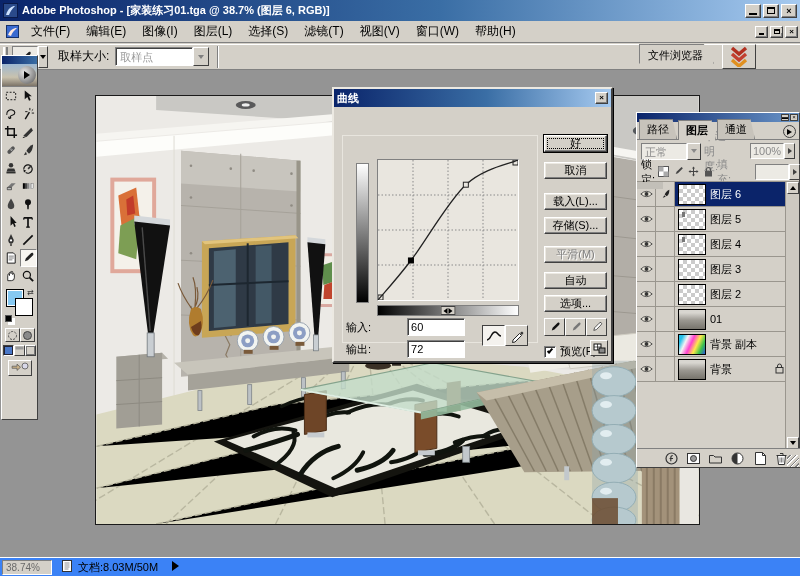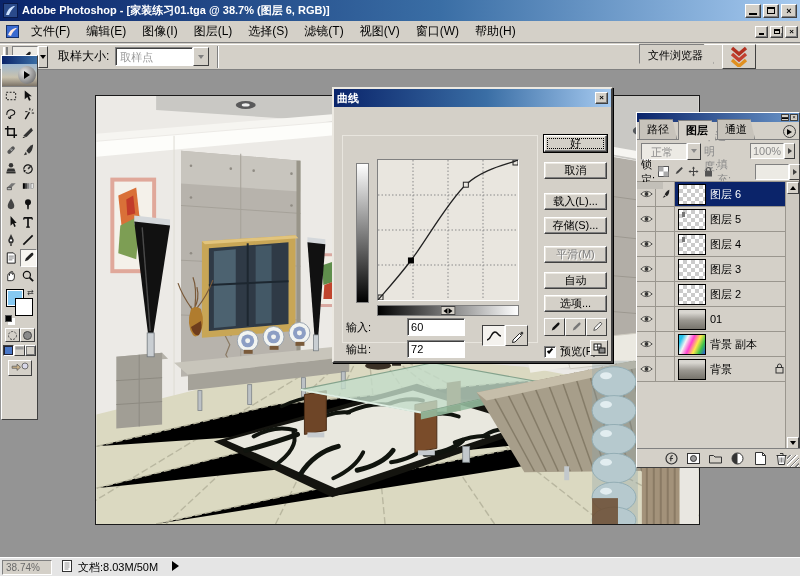--- a/index.html
+++ b/index.html
@@ -112,21 +112,21 @@
     border:1px solid; border-color:#fff #404040 #404040 #fff; z-index:10; }
   .pal-title { height:9px; background:linear-gradient(90deg,#0a246a,#6a95c8); display:flex; justify-content:flex-end; align-items:center; gap:1px; padding:0 1px; }
   .pbtn { width:8px; height:7px; background:#d4d0c8; border:1px solid #404040; font-size:6px; line-height:5px; text-align:center; }
   .pal-tabs { height:18px; display:flex; align-items:flex-end; border-bottom:1px solid #808080; padding-left:2px; position:relative; }
   .ptab { padding:2px 7px; font-size:11px; border:1px solid #808080; border-bottom:none; background:#c7c3bb; margin-right:1px; clip-path:polygon(0 0,88% 0,100% 100%,0 100%); }
   .ptab.active { background:#d4d0c8; font-weight:bold; position:relative; top:1px; }
   .pal-menu { position:absolute; right:3px; top:3px; width:13px; height:13px; border-radius:50%; border:1px solid #404040; background:#d4d0c8; display:flex; align-items:center; justify-content:center; }
   .pal-menu .tri-r { width:0;height:0;border-top:3px solid transparent;border-bottom:3px solid transparent;border-left:5px solid #000; }
   .blend-row { height:22px; display:flex; align-items:center; padding:0 4px; gap:3px; }
   .blend-drop { display:flex; height:17px; }
-  .blend-drop .dval { width:46px; background:#eceae4; border:1px solid; border-color:#808080 #fff #fff #808080; padding:1px 9px; color:#8a8a8a; }
+  .blend-drop .dval { width:46px; background:#eceae4; border:1px solid; border-color:#808080 #fff #fff #808080; padding:1px 3px; color:#8a8a8a; }
   .blend-drop .dbtn { width:14px; background:#d4d0c8; border:1px solid; border-color:#fff #404040 #404040 #fff; display:flex; align-items:center; justify-content:center; }
   .gray { color:#8a8a8a; }
   .pct-box { display:flex; height:16px;padding-left:21px; }
   .pct-box .dval { width:34px; background:#eceae4; border:1px solid; border-color:#808080 #fff #fff #808080; padding:1px 2px; color:#8a8a8a; }
   .pct-box .dbtn { width:11px; background:#d4d0c8; border:1px solid; border-color:#fff #404040 #404040 #fff; display:flex; align-items:center; justify-content:center; }
   .tri-r3 { width:0;height:0;border-top:3px solid transparent;border-bottom:3px solid transparent;border-left:4px solid #404040; }
   .lock-row { height:20px; display:flex; align-items:center; padding:0 4px; gap:3px; border-bottom:1px solid #9a968e; }
   .lockicons { display:flex; gap:4px; align-items:center; }
   .lockicons svg { width:11px; height:11px; }
   .llist { position:absolute; left:0; top:69px; width:150px; height:267px; background:#d4d0c8; }
@@ -146,21 +146,21 @@
   .scrollcol { position:absolute; right:0; top:69px; width:14px; height:267px; background:#cdc9c1; border-left:1px solid #9a968e; }
   .sarrow { position:absolute; left:1px; width:12px; height:12px; background:#d4d0c8; border:1px solid; border-color:#fff #404040 #404040 #fff; display:flex; align-items:center; justify-content:center; }
   .tri-up { width:0;height:0;border-left:3px solid transparent;border-right:3px solid transparent;border-bottom:4px solid #000; }
   .tri-dn { width:0;height:0;border-left:3px solid transparent;border-right:3px solid transparent;border-top:4px solid #000; }
   .pal-bottom { position:absolute; left:0; bottom:0; width:164px; height:19px; border-top:1px solid #808080; display:flex; align-items:center; gap:9px; padding:0 6px 0 28px; background:#d4d0c8; }
   .pal-bottom svg { width:13px; height:13px; }
   .gripcorner { position:absolute; right:0; bottom:0; width:12px; height:12px;
     background:repeating-linear-gradient(135deg,transparent 0 2px,#808080 2px 3px,#fff 3px 4px); }
 
   
-  .statusbar { position:absolute; left:0; top:557px; width:800px; height:19px; background:#e5e5e5; border-top:1px solid #fff; display:flex; align-items:center; }
+  .statusbar { position:absolute; left:0; top:557px; width:800px; height:19px; background:#3b82f6; border-top:1px solid #fff; display:flex; align-items:center; }
   .zoomfield { width:50px; height:15px; margin-left:2px; background:#d4d0c8; border:1px solid; border-color:#808080 #fff #fff #808080; padding:1px 3px; color:#6a6a6a; font-size:10px; }
   .sb-icon { margin:0 6px 0 10px; }
   .sb-text { font-size:11px; }
   .sb-arrow { margin-left:14px; }
 </style>
 </head>
 <body>
 
 <div class="app">
 

